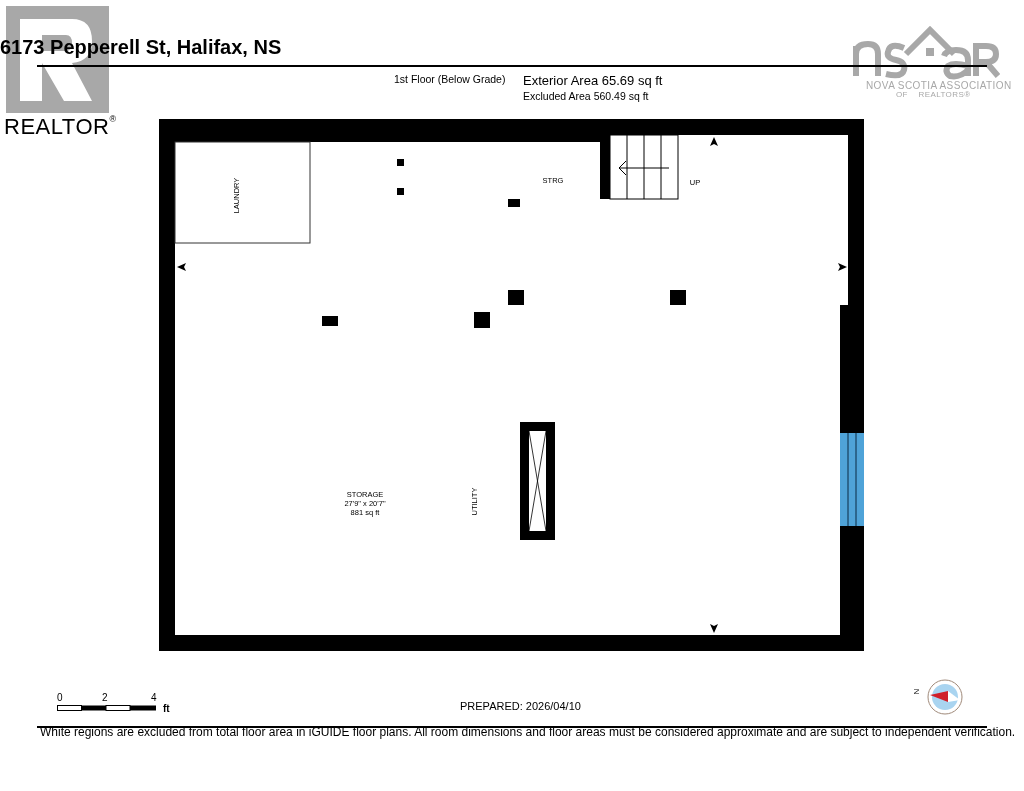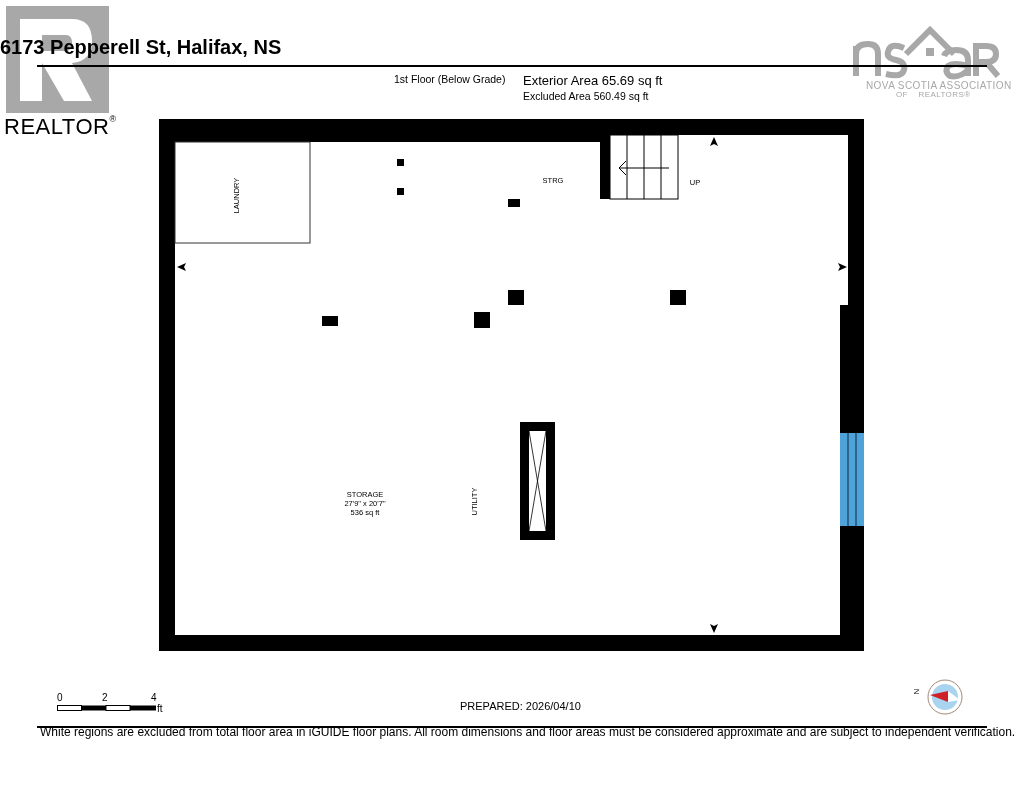--- a/index.html
+++ b/index.html
@@ -126,35 +126,35 @@
   <polygon points="714,137 710,146 714,144 718,146" fill="#000"></polygon>
   <polygon points="714,633 710,624 714,626 718,624" fill="#000"></polygon>
 </svg>
 
 <div class="abs room-label vert" style="left:211px; top:191px; width:50px;">LAUNDRY</div>
 <div class="abs room-label" style="left:533px; top:176px; width:40px;">STRG</div>
 <div class="abs room-label" style="left:680px; top:178px; width:30px;">UP</div>
 <div class="abs room-label" style="left:325px; top:466px; width:80px;margin-top:24px;">
   <div>STORAGE</div>
   <div>27'9" x 20'7"</div>
-  <div>536 sq ft</div>
+  <div>881 sq ft</div>
 </div>
 <div class="abs room-label vert" style="left:449px; top:497px; width:50px;">UTILITY</div>
 
 <div class="abs scale">
   <span class="abs scale-lbl" style="left:0; top:0;">0</span>
   <span class="abs scale-lbl" style="left:45px; top:0;">2</span>
   <span class="abs scale-lbl" style="left:94px; top:0;">4</span>
   <svg class="abs" style="left:0; top:13px;" width="100" height="6">
     <rect x="0.5" y="0.5" width="24" height="5" fill="#fff" stroke="#000" stroke-width="1"></rect>
     <rect x="24" y="0.5" width="25" height="5" fill="#000"></rect>
     <rect x="49" y="0.5" width="24" height="5" fill="#fff" stroke="#000" stroke-width="1"></rect>
     <rect x="73" y="0.5" width="26" height="5" fill="#000"></rect>
   </svg>
-  <span class="abs scale-lbl" style="left:100px; top:11px;">ft</span>
+  <span class="abs scale-lbl" style="left:106px; top:11px;font-weight:bold;">ft</span>
 </div>
 
 <div class="abs prepared">PREPARED: 2026/04/10</div>
 
 <div class="abs compass">
   <span class="abs" style="left:0; top:9px; font-size:8px; transform:rotate(-90deg);">N</span>
   <svg class="abs" style="left:10px; top:0;" width="42" height="40" viewBox="0 0 42 40">
     <circle cx="21" cy="19" r="17" fill="#fff" stroke="#a08a7a" stroke-width="1"></circle>
     <circle cx="21" cy="19" r="13" fill="#a9d4f0"></circle>
     <polygon points="6,17 24,13 24,24" fill="#d0202a"></polygon>

